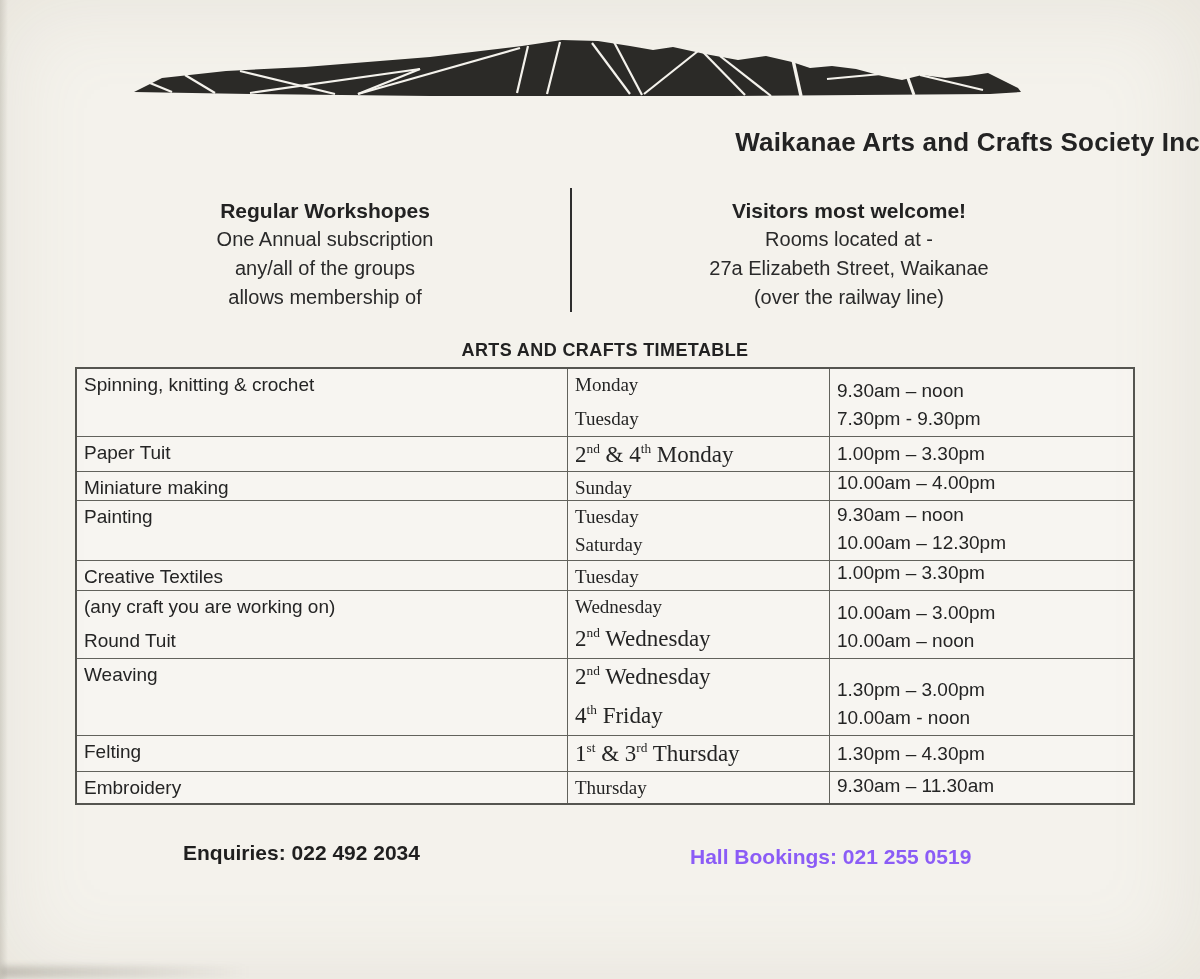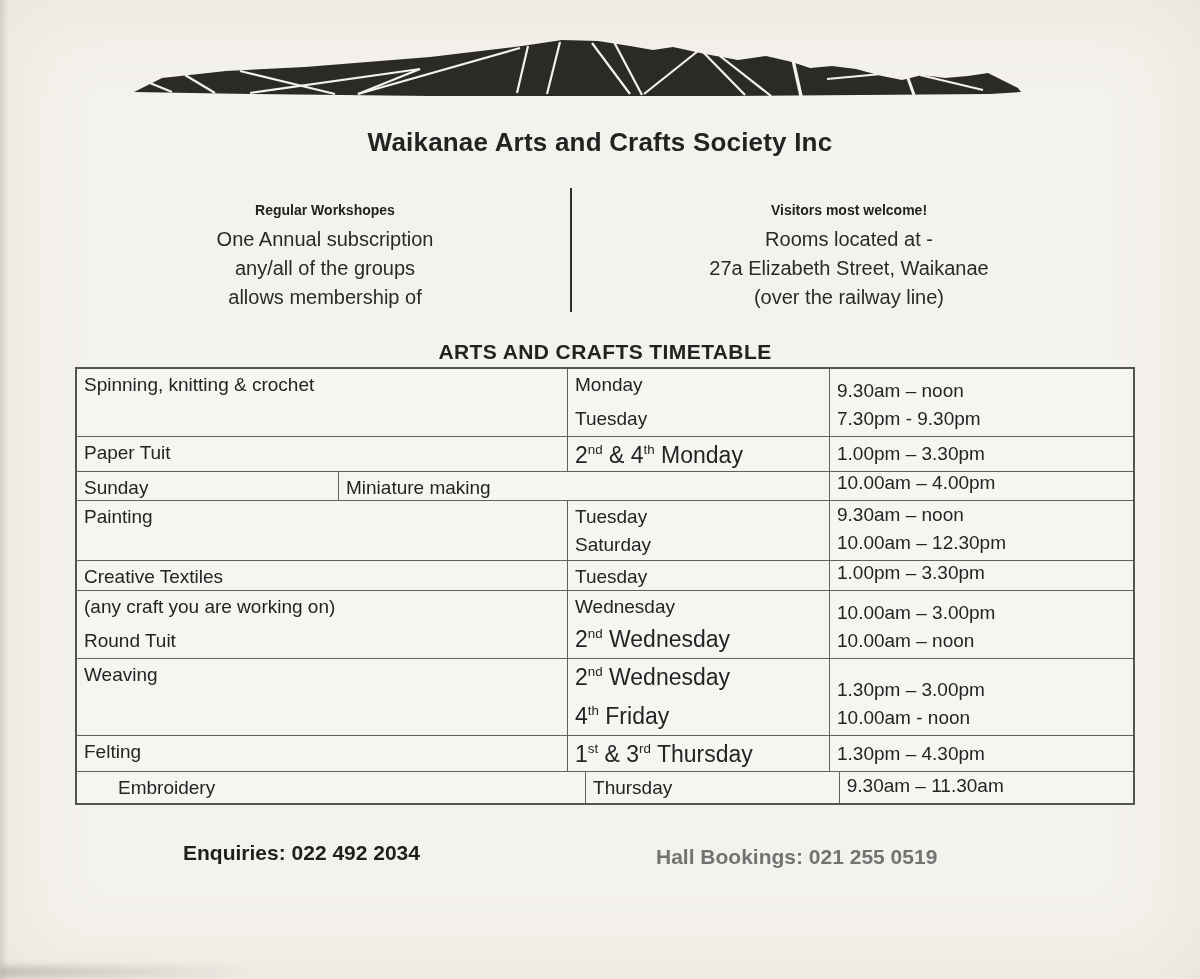--- a/index.html
+++ b/index.html
@@ -5,52 +5,52 @@
   html,body{margin:0;padding:0;background:#e9e7e0;}
   .page{
     position:relative;width:1200px;height:979px;overflow:hidden;
     background:#f4f2ec;
     box-shadow:inset 0 0 90px rgba(160,150,125,.16);
     font-family:"Liberation Sans",sans-serif;
     color:#262626;
   }
   .mountain{position:absolute;left:130px;top:38px;width:895px;height:62px;}
   .title{
-    position:absolute;top:127px;left:0;width:1200px;text-align:center;
+    position:absolute;top:127px;left:0;width:1200px;text-align:right;
     font-size:26px;font-weight:bold;letter-spacing:.2px;color:#232323;
   }
   .info-col{position:absolute;text-align:center;font-size:20px;line-height:29px;color:#2a2a2a;}
   .info-left{top:196px;left:150px;width:350px;}
   .info-right{top:196px;left:618px;width:462px;}
-  .info-heading{font-size:14px;font-weight:bold;color:#222;}
+  .info-heading{font-size:21px;font-weight:bold;color:#222;}
   .vdivider{position:absolute;left:570px;top:188px;width:2px;height:124px;background:#2e2e2e;}
   .table-title{
     position:absolute;top:340px;left:75px;width:1060px;text-align:center;
-    font-size:21px;font-weight:bold;letter-spacing:.4px;color:#222;
+    font-size:18px;font-weight:bold;letter-spacing:.4px;color:#222;
   }
   .timetable{
     position:absolute;top:367px;left:75px;width:1060px;box-sizing:border-box;
     border:2px solid #555550;background:rgba(255,255,255,.25);
   }
   .t-row{display:flex;box-sizing:border-box;border-bottom:1px solid #62625c;}
-  .t-row:last-child{border-bottom:none;padding-left:34px;}
+  .t-row:last-child{border-bottom:none;}
   .r1{height:68px}.r2{height:35px}.r3{height:29px}.r4{height:60px}.r5{height:30px}
   .r6{height:68px}.r7{height:77px}.r8{height:36px}.r9{height:31px}
   .t-cell{
     box-sizing:border-box;display:flex;flex-direction:column;justify-content:space-between;
     padding:2px 5px 3px 7px;font-size:19px;color:#242424;overflow:hidden;
   }
   .col-activity{width:491px;border-right:1px solid #62625c;}
-  .col-days{width:262px;border-right:1px solid #62625c;}
+  .col-days{width:262px;border-right:1px solid #62625c;font-family:Liberation Serif, serif;}
   .col-times{width:303px;justify-content:flex-end;}
   .line{line-height:28px;white-space:nowrap;}
   .line.large{font-size:23px;line-height:32px;}
   .line sup{font-size:.58em;line-height:0;}
   .footer-enq{position:absolute;top:841px;left:183px;font-size:21px;font-weight:bold;color:#1f1f1f;}
-  .footer-hall{position:absolute;top:845px;left:656px;font-size:21px;font-weight:bold;color:#737373;}
+  .footer-hall{position:absolute;top:845px;left:690px;font-size:21px;font-weight:bold;color:#8b5cf6;}
   .smudge{
     position:absolute;left:0;bottom:1px;width:250px;height:12px;
     background:linear-gradient(90deg,rgba(115,110,98,.32),rgba(115,110,98,0));
     filter:blur(3px);
   }
   .edge-shade{
     position:absolute;left:0;top:0;width:8px;height:100%;
     background:linear-gradient(90deg,rgba(120,115,100,.22),rgba(120,115,100,0));
   }
 </style>
@@ -125,25 +125,25 @@
           <div class="line">Paper Tuit</div>
         </div>
         <div class="t-cell col-days">
           <div class="line large">2<sup>nd</sup> &amp; 4<sup>th</sup> Monday</div>
         </div>
         <div class="t-cell col-times">
           <div class="line">1.00pm – 3.30pm</div>
         </div>
       </div>
       <div class="t-row r3">
+        <div class="t-cell col-activity">
+          <div class="line">Miniature making</div>
+        </div>
         <div class="t-cell col-days">
           <div class="line">Sunday</div>
-        </div>
-        <div class="t-cell col-activity">
-          <div class="line">Miniature making</div>
         </div>
         <div class="t-cell col-times">
           <div class="line">10.00am – 4.00pm</div>
         </div>
       </div>
       <div class="t-row r4">
         <div class="t-cell col-activity">
           <div class="line">Painting</div>
         </div>
         <div class="t-cell col-days">

